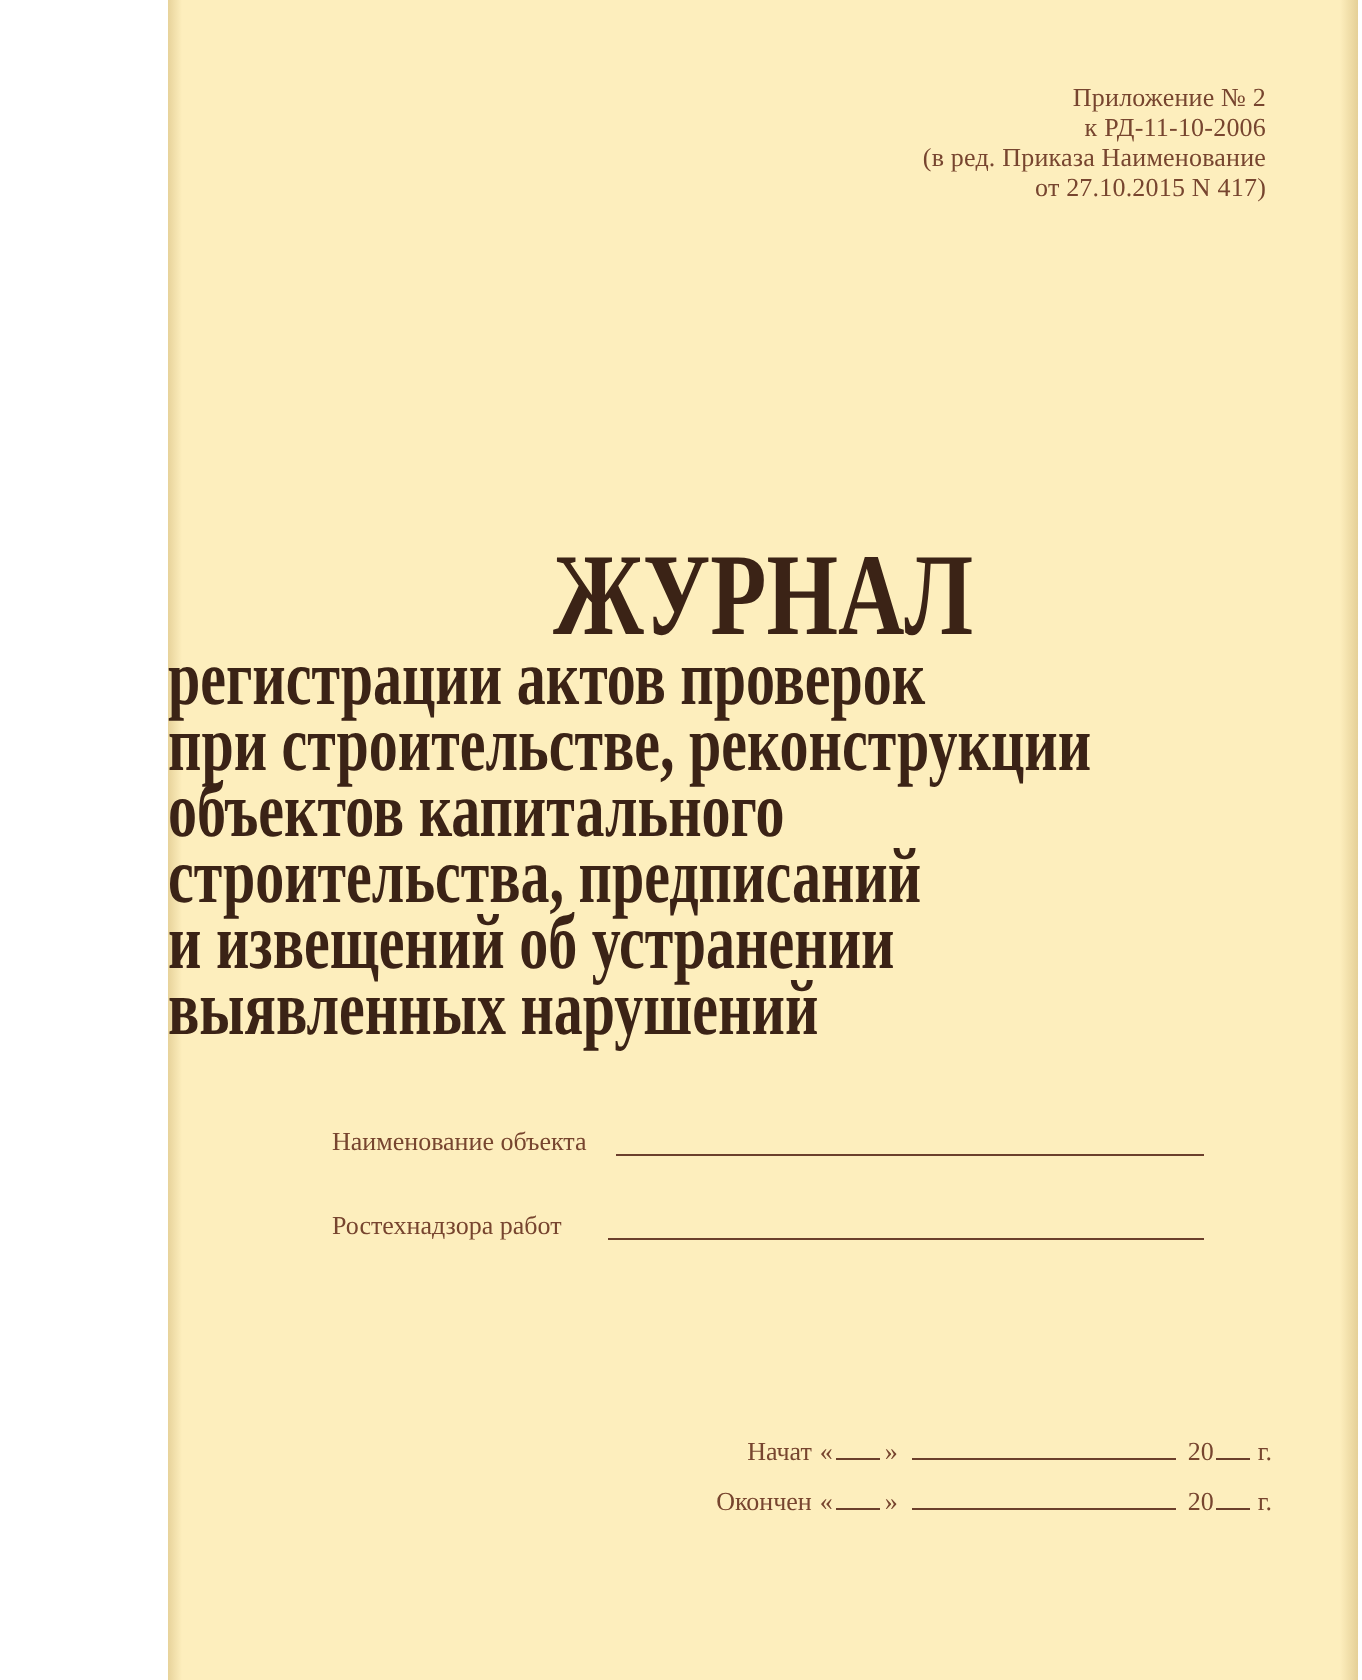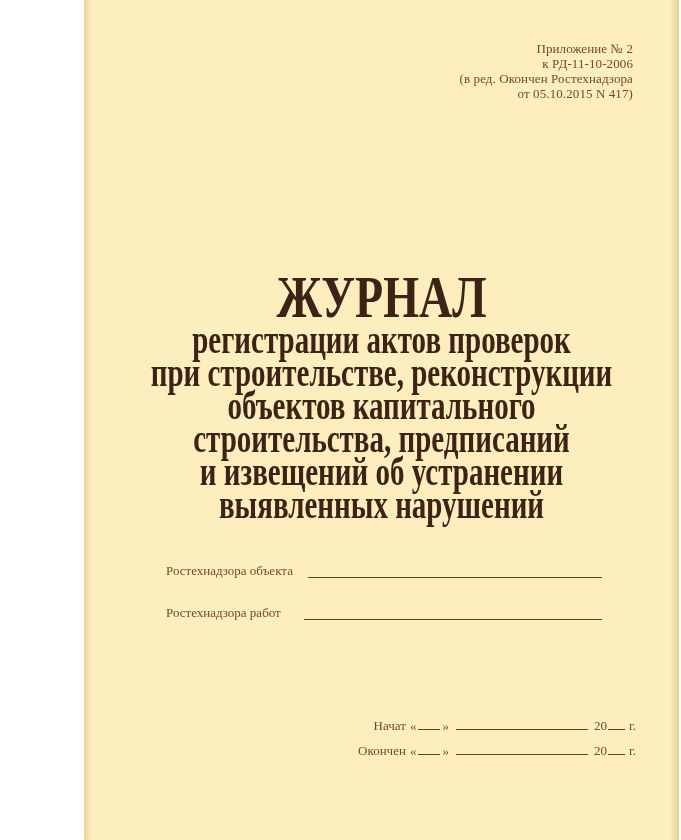--- a/index.html
+++ b/index.html
@@ -26,21 +26,21 @@
     color:#77452f;letter-spacing:.1px;
   }
   
   .title-main{
     position:absolute;top:272px;left:0;width:100%;
     text-align:center;font-size:46px;line-height:52px;font-weight:bold;
     color:#3b2316;transform:scaleY(1.27);
   }
   .subtitle{
     position:absolute;top:324px;left:0;width:100%;
-    text-align:center;font-weight:bold;font-size:29px;color:#3b2316;
+    text-align:left;font-weight:bold;font-size:29px;color:#3b2316;
   }
   .subtitle .tline{height:33px;line-height:33px;transform:scaleY(1.35);}
   
   .field-label{
     position:absolute;left:82px;font-size:13px;line-height:14px;color:#77452f;
   }
   .field-label.f1{top:564px;}
   .field-label.f2{top:606px;}
   .rule{position:absolute;height:0;border-top:1px solid #6b3f2c;}
   .rule.r1{left:224px;top:577px;width:294px;}
@@ -64,36 +64,36 @@
 </style>
 </head>
 <body>
 
 <div class="canvas">
   <div class="page">
 
     <div class="appendix">
       <div>Приложение № 2</div>
       <div>к РД-11-10-2006</div>
-      <div>(в ред. Окончен Ростехнадзора</div>
-      <div>от 05.10.2015 N 417)</div>
+      <div>(в ред. Приказа Наименование</div>
+      <div>от 27.10.2015 N 417)</div>
     </div>
 
     <div class="title-main">ЖУРНАЛ</div>
 
     <div class="subtitle">
       <div class="tline">регистрации актов проверок</div>
       <div class="tline">при строительстве, реконструкции</div>
       <div class="tline">объектов капитального</div>
       <div class="tline">строительства, предписаний</div>
       <div class="tline">и извещений об устранении</div>
       <div class="tline">выявленных нарушений</div>
     </div>
 
-    <div class="field-label f1">Ростехнадзора объекта</div>
+    <div class="field-label f1">Наименование объекта</div>
     <div class="rule r1"></div>
 
     <div class="field-label f2">Ростехнадзора работ</div>
     <div class="rule r2"></div>
 
     <div class="date-row d1">
       <span>Начат</span>
       <span class="oq">«</span>
       <span class="blank day"></span>
       <span class="cq">»</span>

